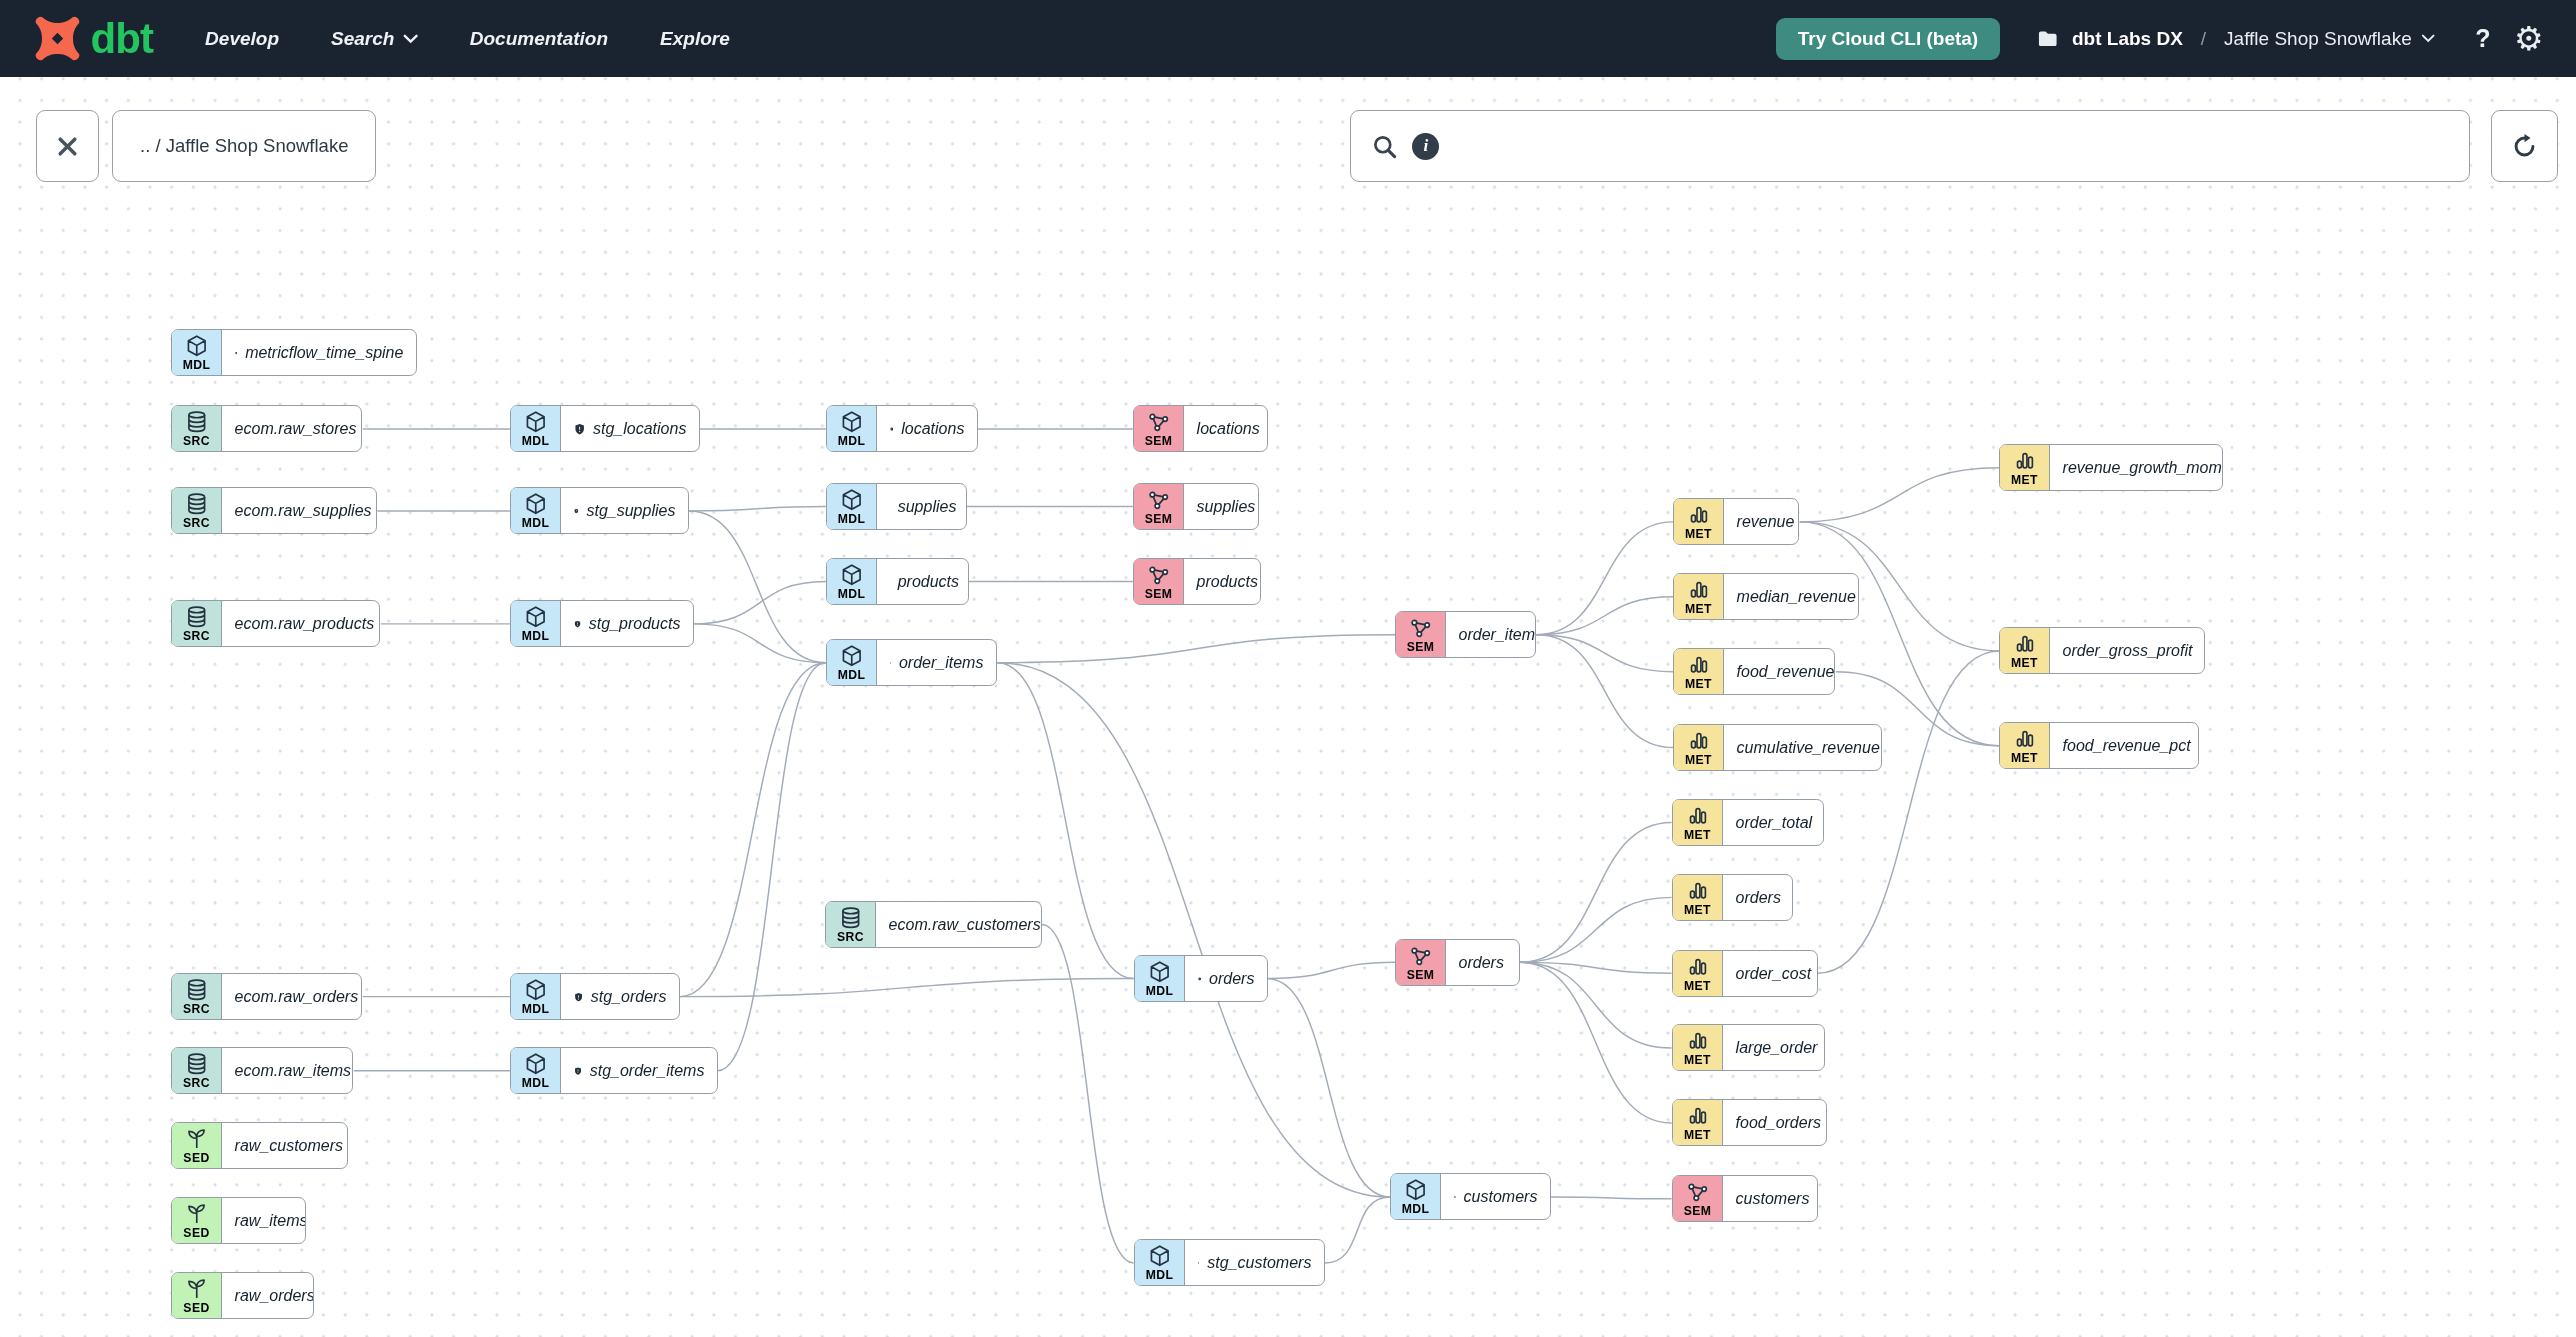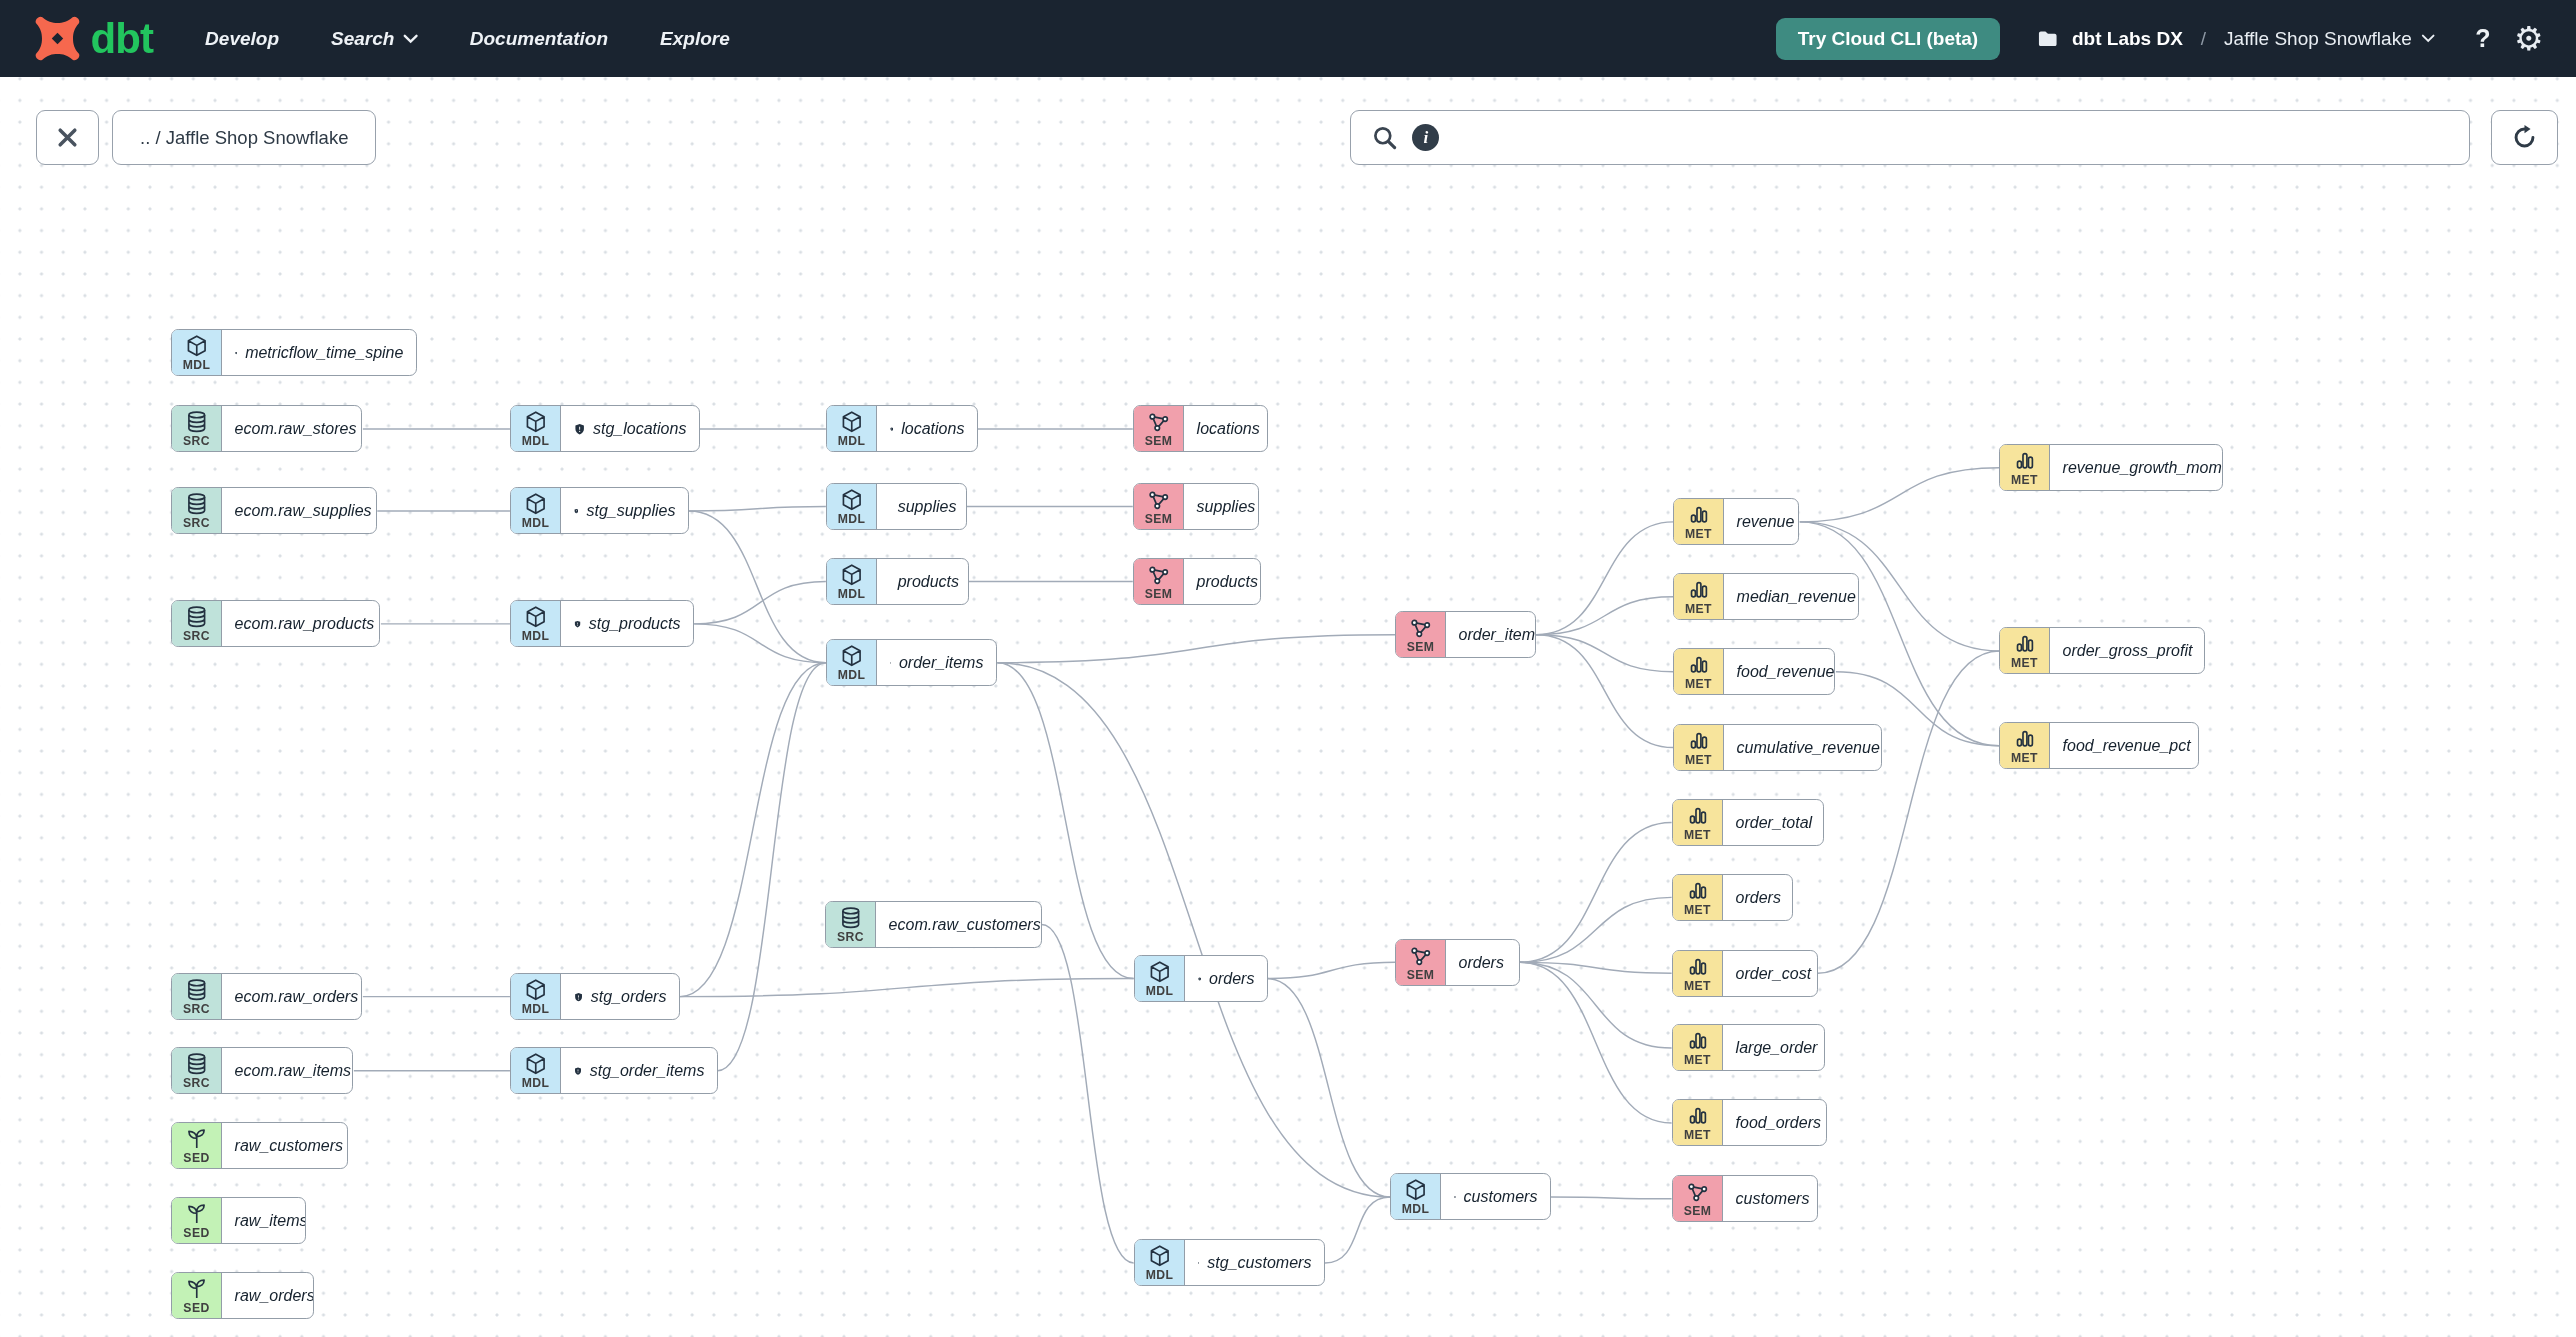--- a/index.html
+++ b/index.html
@@ -32,21 +32,21 @@
   .gear{color:#e8edf2;font-size:33px;margin-left:23.5px;cursor:pointer;line-height:1;}
   
   .canvas{
     position:absolute;left:0;top:77px;right:0;bottom:0;
     background-image:radial-gradient(circle,#d9dee3 1.4px,transparent 1.7px);
     background-size:21.7px 21.7px;background-position:9px 12.6px;z-index:0;
   }
   
   .tool-box{
     position:absolute;background:#ffffff;border:1.4px solid #98a1ac;border-radius:9px;
-    height:55px;box-sizing:border-box;display:flex;align-items:center;z-index:5;
+    height:72px;box-sizing:border-box;display:flex;align-items:center;z-index:5;
   }
   .close-btn{left:36px;top:110px;width:63px;justify-content:center;cursor:pointer;}
   .crumb-box{left:112px;top:110px;padding:0 27px;font-size:18.5px;color:#2e3a46;}
   .search-box{left:1350px;top:110px;width:1120px;padding:0 20px;gap:14.4px;}
   .search-ph{color:#5d6873;font-size:19px;flex:1;}
   .info-badge{
     width:27px;height:27px;border-radius:50%;background:#313d49;color:#ffffff;
     display:flex;align-items:center;justify-content:center;
     font-family:"Liberation Serif",serif;font-size:17px;font-weight:700;font-style:italic;
   }
@@ -56,21 +56,21 @@
   #graph{position:absolute;left:0;top:0;z-index:2;}
   .node{
     position:absolute;height:47px;display:flex;background:#ffffff;
     border:1.4px solid #939da8;border-radius:7.2px;box-sizing:border-box;cursor:pointer;
   }
   .ntype{
     width:49px;flex:0 0 49px;display:flex;flex-direction:column;align-items:center;
     justify-content:center;gap:1.8px;border-right:1.4px solid #939da8;
     border-radius:5.4px 0 0 5.4px;
   }
-  .tlabel{font-size:12.2px;font-weight:700;color:#404040;letter-spacing:0.4px;line-height:1;}
+  .tlabel{font-size:12.2px;font-weight:700;color:#000000;letter-spacing:0.4px;line-height:1;}
   .nname{
     flex:1;display:flex;align-items:center;padding:0 12.6px;gap:8.1px;
     font-size:16px;color:#16222e;white-space:nowrap;overflow:hidden;font-style:italic;
   }
 </style>
 </head>
 <body>
 
 <div class="canvas"></div>
 

